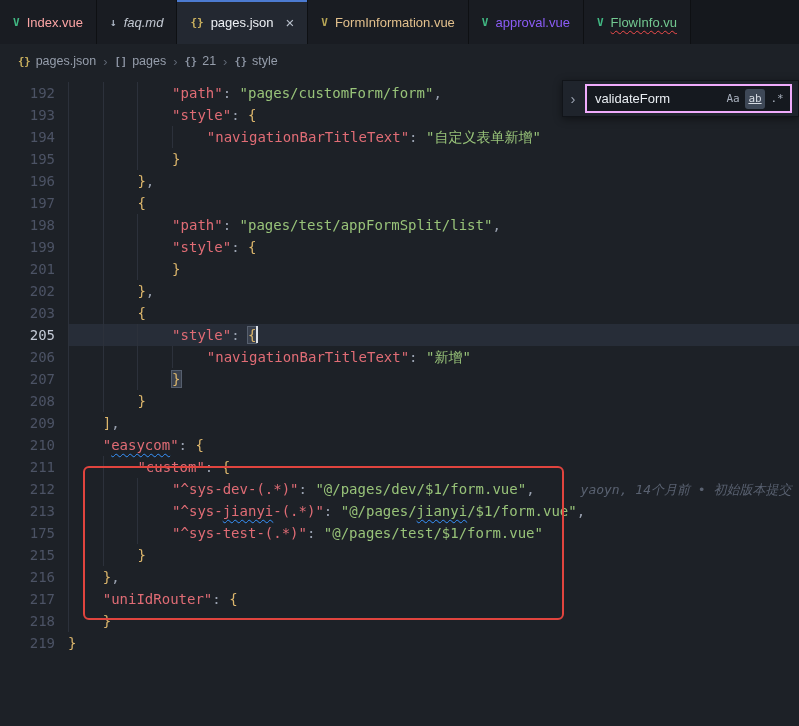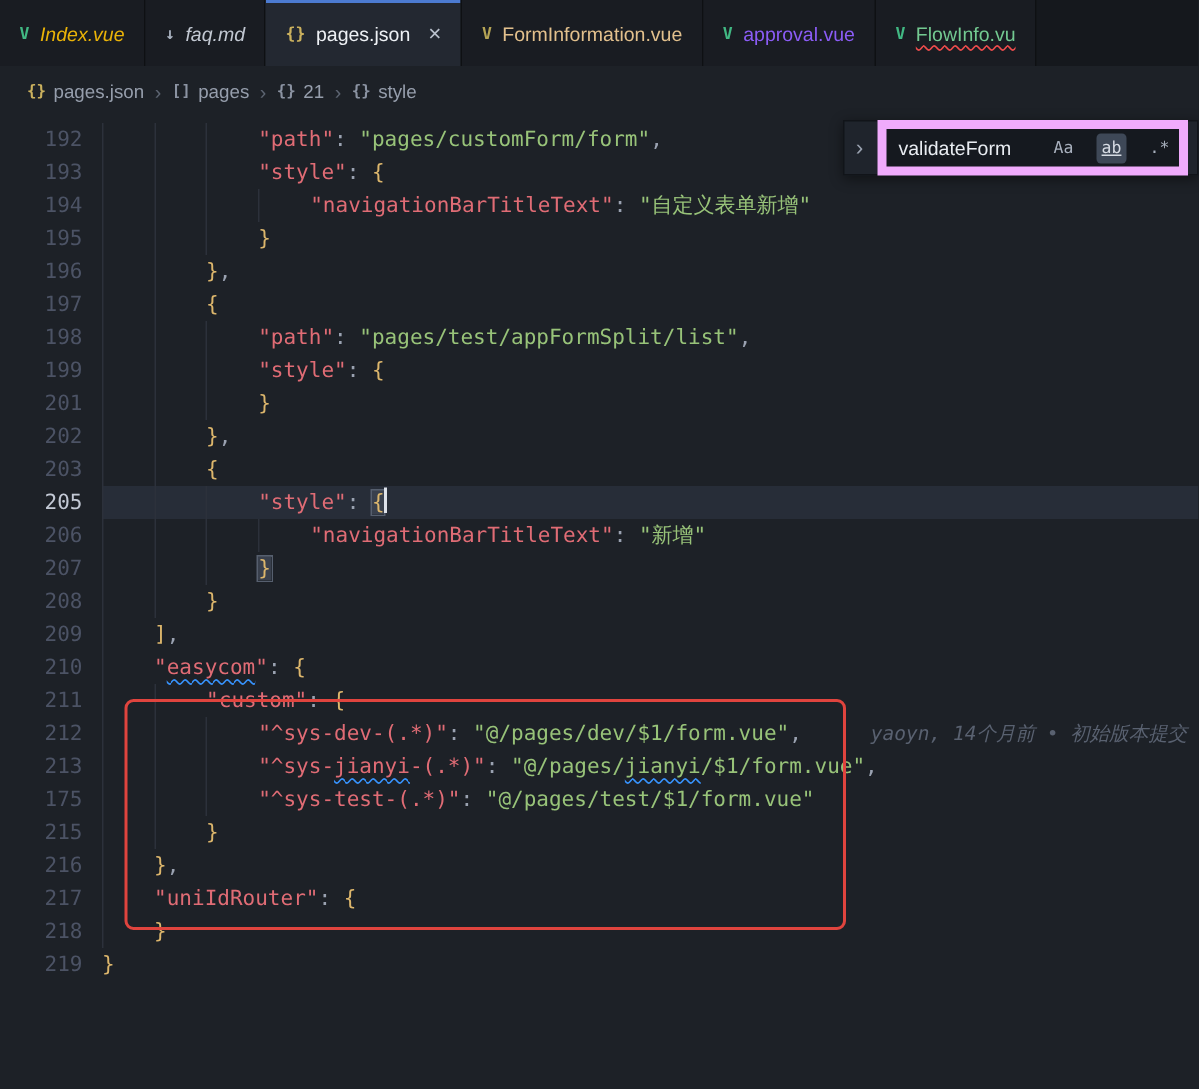--- a/index.html
+++ b/index.html
@@ -51,45 +51,45 @@
   .blame{color:#596170;font-style:italic;margin-left:46px;font-size:13px}
   
   .find-widget{
     position:absolute;top:80px;right:0;width:227px;height:35px;z-index:30;
     background:#1f242c;border:1px solid #111419;display:flex;align-items:center;
     padding:0 6px 0 2px;gap:4px;box-shadow:0 2px 8px rgba(0,0,0,.45);
   }
   .find-expand{width:16px;text-align:center;color:#9aa2b0;font-size:15px;
     font-family:"Liberation Sans",sans-serif;cursor:pointer}
   .find-input{
-    flex:1;height:25px;background:#15191f;border:6px solid #f0abfc;
+    flex:1;height:25px;background:#15191f;border:2px solid #f0abfc;
     display:flex;align-items:center;padding:0 3px 0 8px;gap:2px;
   }
   .find-query{flex:1;font-family:"Liberation Sans",sans-serif;font-size:13px;color:#e9edf2}
-  .find-toggles{display:flex;gap:12px;align-items:center}
+  .find-toggles{display:flex;gap:2px;align-items:center}
   .find-toggle{
     width:20px;height:20px;display:flex;align-items:center;justify-content:center;
     border-radius:3px;color:#a8b0bd;font-size:11px;cursor:pointer;
     font-family:"DejaVu Sans Mono",monospace;
   }
   .find-toggle.active{background:#3e4857;color:#d6dbe3}
   .find-toggle .u{text-decoration:underline}
   
   .annotation-box{
     position:absolute;left:83px;top:466px;width:477px;height:150px;
     border:2px solid #e0443e;border-radius:6px;z-index:40;pointer-events:none;
   }
 </style>
 </head>
 <body>
 
 <div class="tab-bar">
     <div class="tab">
       <span class="tab-icon" style="color: rgb(65, 184, 131);">V</span>
-      <span class="tab-label" style="color: #eab308; font-style: italic;">Index.vue</span>
+      <span class="tab-label" style="color: #fca5a5;">Index.vue</span>
     </div>
     <div class="tab">
       <span class="tab-icon" style="color: rgb(169, 178, 192);">↓</span>
       <span class="tab-label italic" style="color: rgb(194, 200, 210);">faq.md</span>
     </div>
     <div class="tab active">
       <span class="tab-icon" style="color: rgb(203, 177, 94);">{}</span>
       <span class="tab-label" style="color: rgb(238, 241, 245);">pages.json</span>
       <span class="tab-close">×</span>
     </div>

